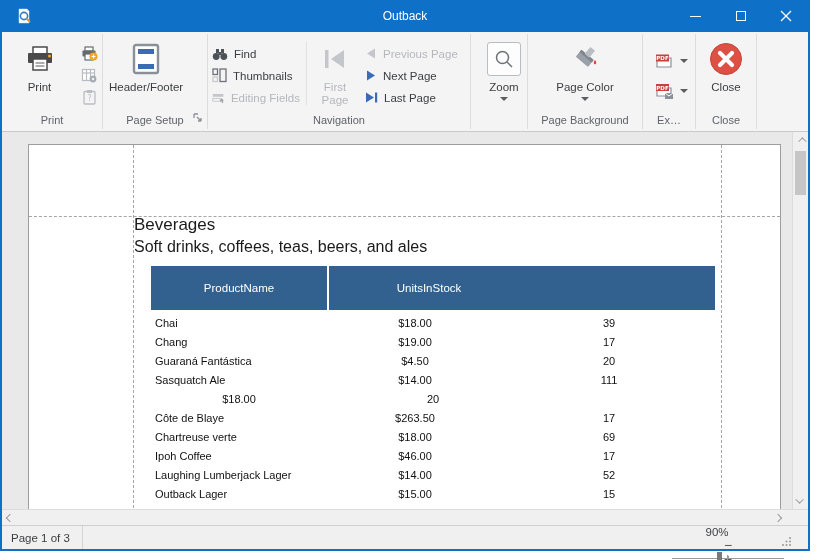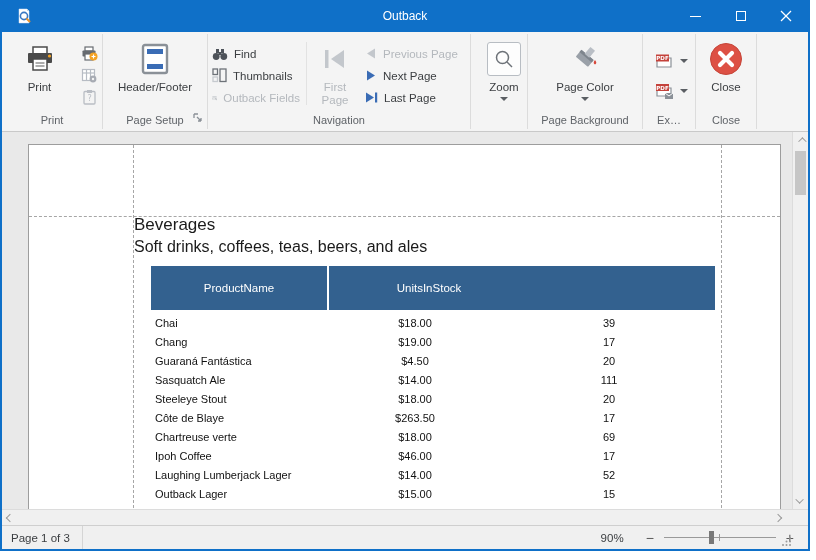--- a/index.html
+++ b/index.html
@@ -74,21 +74,21 @@
   .chev { width:6px; height:6px; border-top:1.4px solid #9a9a9a; border-right:1.4px solid #9a9a9a; }
   .chev.up { transform:rotate(-45deg) translate(0,2px); }
   .chev.down { transform:rotate(135deg) translate(0,2px); }
   .chev.left { transform:rotate(-135deg); }
   .chev.right { transform:rotate(45deg); }
   .corner { position:absolute; right:0; top:0; width:16px; height:15px; background:#f0f0f0; }
 
   
   .statusbar { height:24px; background:#f0f0f0; border-top:1px solid #cfcfcf; display:flex; align-items:center; flex:0 0 auto; position:relative; }
   .pageinfo { font-size:11.5px; color:#3b3e41; padding:0 12px 0 9px; height:100%; display:flex; align-items:center; border-right:1px solid #d5d5d5; }
-  .zoomctl { position:absolute; right:14px; height:100%; display:flex; align-items:center; }
+  .zoomctl { position:absolute; right:14px; height:100%; display:flex; align-items:center;flex-direction:column; }
   .zoomval { font-size:11.5px; color:#3b3e41; margin-right:22px; }
   .zsign { font-size:14px; color:#5a5a5a; line-height:1; }
   .ztrack { position:relative; width:112px; height:13px; margin:0 10px; }
   .ztrack .line { position:absolute; left:0; right:0; top:6px; height:1px; background:#9a9a9a; }
   .zthumb { position:absolute; left:40%; top:0; width:5px; height:13px; background:#787878; }
   .ztick { position:absolute; left:49%; top:3px; width:1px; height:7px; background:#9a9a9a; }
   .grip { position:absolute; right:2px; bottom:2px; }
 </style>
 </head>
 <body>
@@ -164,21 +164,21 @@
                 <text x="8.5" y="12" font-size="8" fill="#b9bdc4" text-anchor="middle" font-family="DejaVu Sans">?</text>
               </svg>
             </div>
           </div>
         </div>
         <div class="glabel">Print</div>
       </div>
       <div class="gsep"></div>
 
       <div class="rgroup" style="width:104px; position:relative;">
-        <div class="content" style="justify-content:center">
+        <div class="content" style="">
           <div class="bigbtn">
             <div class="ic">
               <svg width="28" height="32" viewBox="0 0 28 32">
                 <rect x="2" y="2" width="24" height="28" rx="2" fill="#fff" stroke="#8a9097" stroke-width="2.4"></rect>
                 <rect x="6" y="6" width="16" height="5" fill="#3a6cb5"></rect>
                 <rect x="6" y="21" width="16" height="5" fill="#3a6cb5"></rect>
               </svg>
             </div>
             <div class="bl">Header/Footer</div>
           </div>
@@ -212,21 +212,21 @@
                 <rect x="8" y="1" width="6" height="12.5" fill="none" stroke="#6d7278" stroke-width="1.3"></rect>
               </svg>
               <span class="sl">Thumbnails</span>
             </div>
             <div class="smallbtn">
               <svg width="16" height="14" viewBox="0 0 16 14">
                 <rect x="1" y="2" width="13" height="3.5" fill="#c3c7cc"></rect>
                 <rect x="1" y="7.5" width="9" height="3.5" fill="none" stroke="#c3c7cc" stroke-width="1.1"></rect>
                 <path d="M11 7 l4 3 -2 .4 1 2.6 -1.4.6 -1-2.6 -1.6 1.4 z" fill="#9ba0a7"></path>
               </svg>
-              <span class="sl dis">Outback Fields</span>
+              <span class="sl dis">Editing Fields</span>
             </div>
           </div>
           <div class="isep"></div>
           <div class="bigbtn" style="width:52px">
             <div class="ic">
               <svg width="26" height="24" viewBox="0 0 26 24">
                 <rect x="3" y="3" width="3.5" height="18" fill="#c3c7cc"></rect>
                 <path d="M22 3 L9 12 L22 21 z" fill="#c3c7cc"></path>
               </svg>
             </div>
@@ -376,21 +376,20 @@
                 <div class="tcell c0">Guaraná Fantástica</div>
                 <div class="tcell c1">$4.50</div>
                 <div class="tcell c2">20</div>
               </div>
               <div class="trow">
                 <div class="tcell c0">Sasquatch Ale</div>
                 <div class="tcell c1">$14.00</div>
                 <div class="tcell c2">111</div>
               </div>
               <div class="trow">
-                <div class="tcell c0">Steeleye Stout</div>
                 <div class="tcell c1">$18.00</div>
                 <div class="tcell c2">20</div>
               </div>
               <div class="trow">
                 <div class="tcell c0">Côte de Blaye</div>
                 <div class="tcell c1">$263.50</div>
                 <div class="tcell c2">17</div>
               </div>
               <div class="trow">
                 <div class="tcell c0">Chartreuse verte</div>

